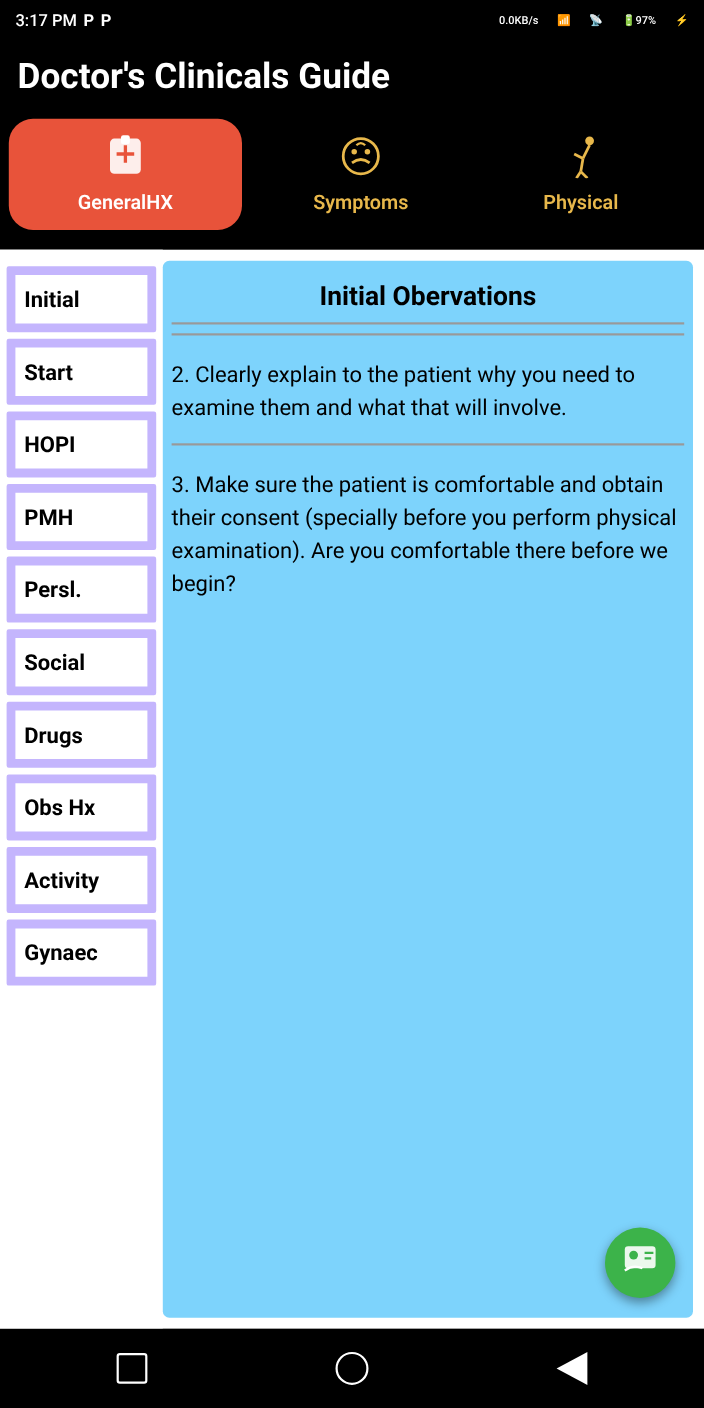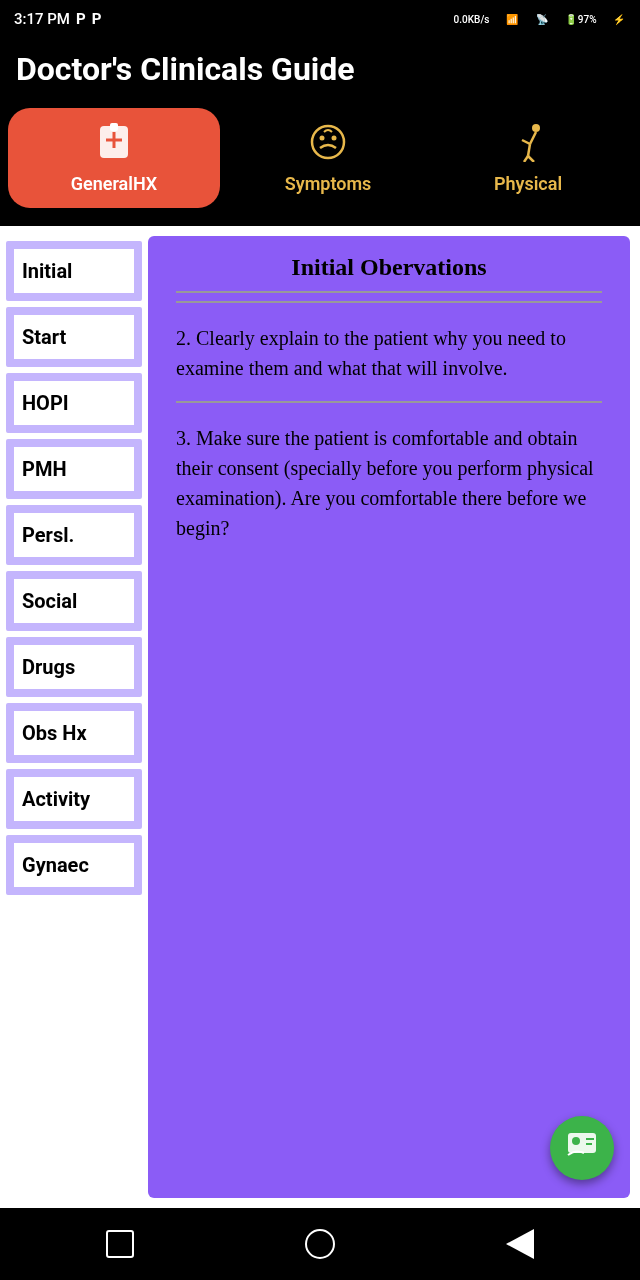--- a/index.html
+++ b/index.html
@@ -110,27 +110,26 @@
     }
     .sidebar-item.active {
       background: #8fde3a;
       border: 2.5px solid #3a3a3a;
       font-weight: bold;
     }
 
     
     .content-panel {
       flex: 1;
-      background: #8b5cf6;
+      background: #7dd3fc;
       margin: 10px 10px 10px 0;
       border-radius: 6px;
-      padding: 18px 28px;
+      padding: 18px 8px;
       overflow-y: auto;
       position: relative;
-      font-family: Liberation Serif, serif;
     }
     .content-title {
       font-size: 24px;
       font-weight: bold;
       text-align: center;
       color: #000;
       margin-bottom: 10px;
     }
     .content-divider {
       border: none;

